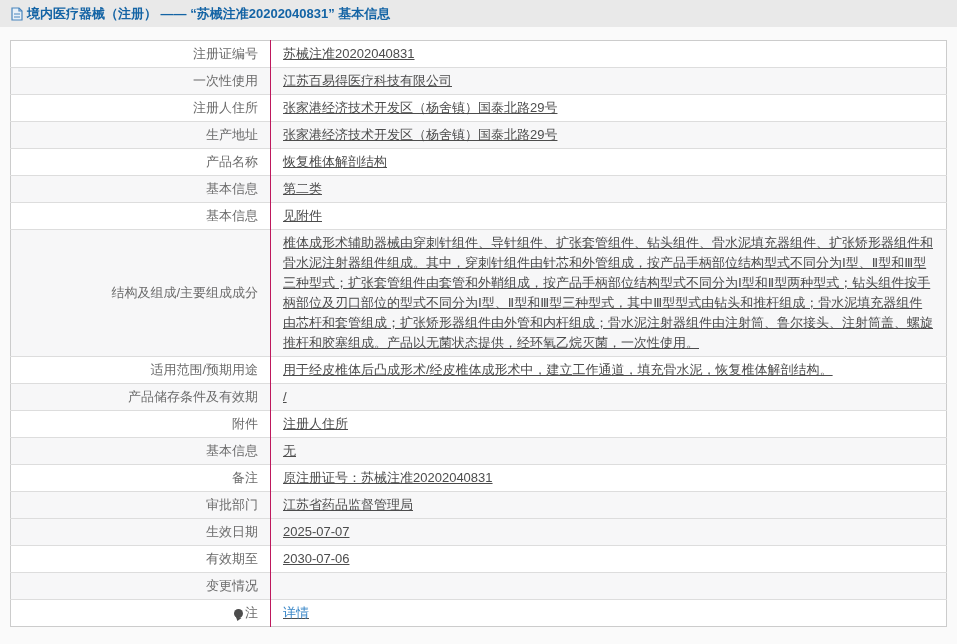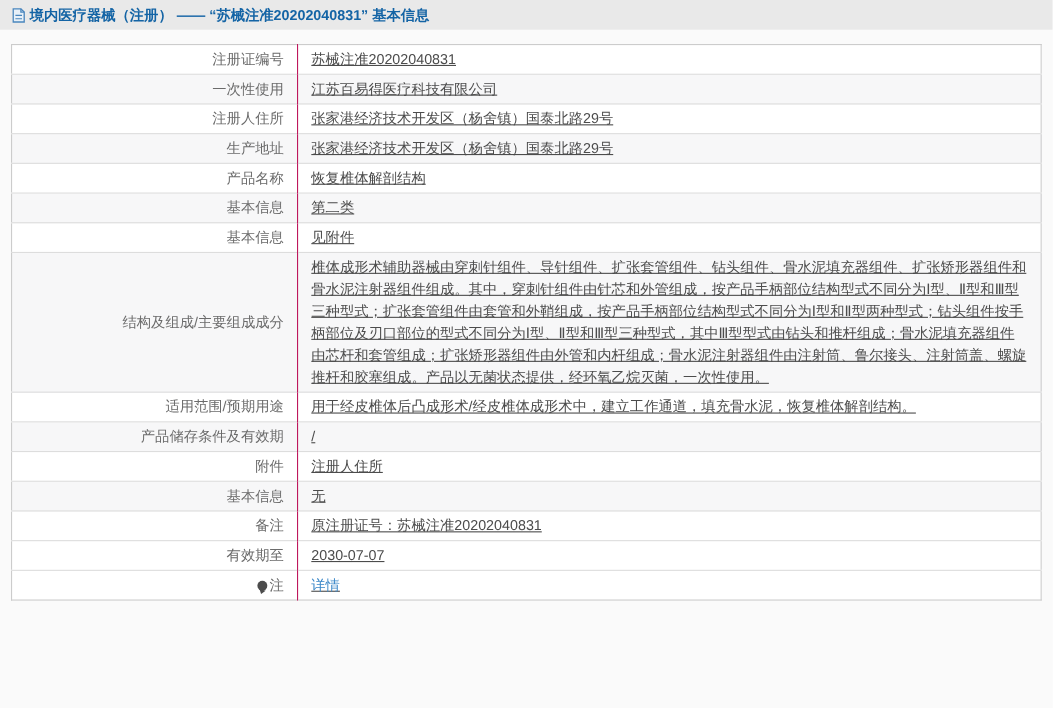--- a/index.html
+++ b/index.html
@@ -153,28 +153,40 @@
   <tr class="even">
     <td class="label-cell"><span>基本信息</span></td>
     <td class="value-cell">无</td>
   </tr>
 
   <tr>
     <td class="label-cell"><span>备注</span></td>
     <td class="value-cell">原注册证号：苏械注准20202040831</td>
   </tr>
 
+  <tr class="even">
+    <td class="label-cell"><span>审批部门</span></td>
+    <td class="value-cell">江苏省药品监督管理局</td>
+  </tr>
 
 
+  <tr class="even">
+    <td class="label-cell"><span>生效日期</span></td>
+    <td class="value-cell">2025-07-07</td>
+  </tr>
 
   <tr>
     <td class="label-cell"><span>有效期至</span></td>
-    <td class="value-cell">2030-07-07</td>
+    <td class="value-cell">2030-07-06</td>
   </tr>
 
+  <tr class="even">
+    <td class="label-cell"><span>变更情况</span></td>
+    <td class="value-cell"></td>
+  </tr>
 
   <tr>
     <td class="label-cell"><span class="note-icon" style="display: inline-block;"></span><span>注</span></td>
     <td class="value-cell"><a href="#">详情</a></td>
   </tr>
 </tbody>
   </table>
 </div>
 
 </body></html>

